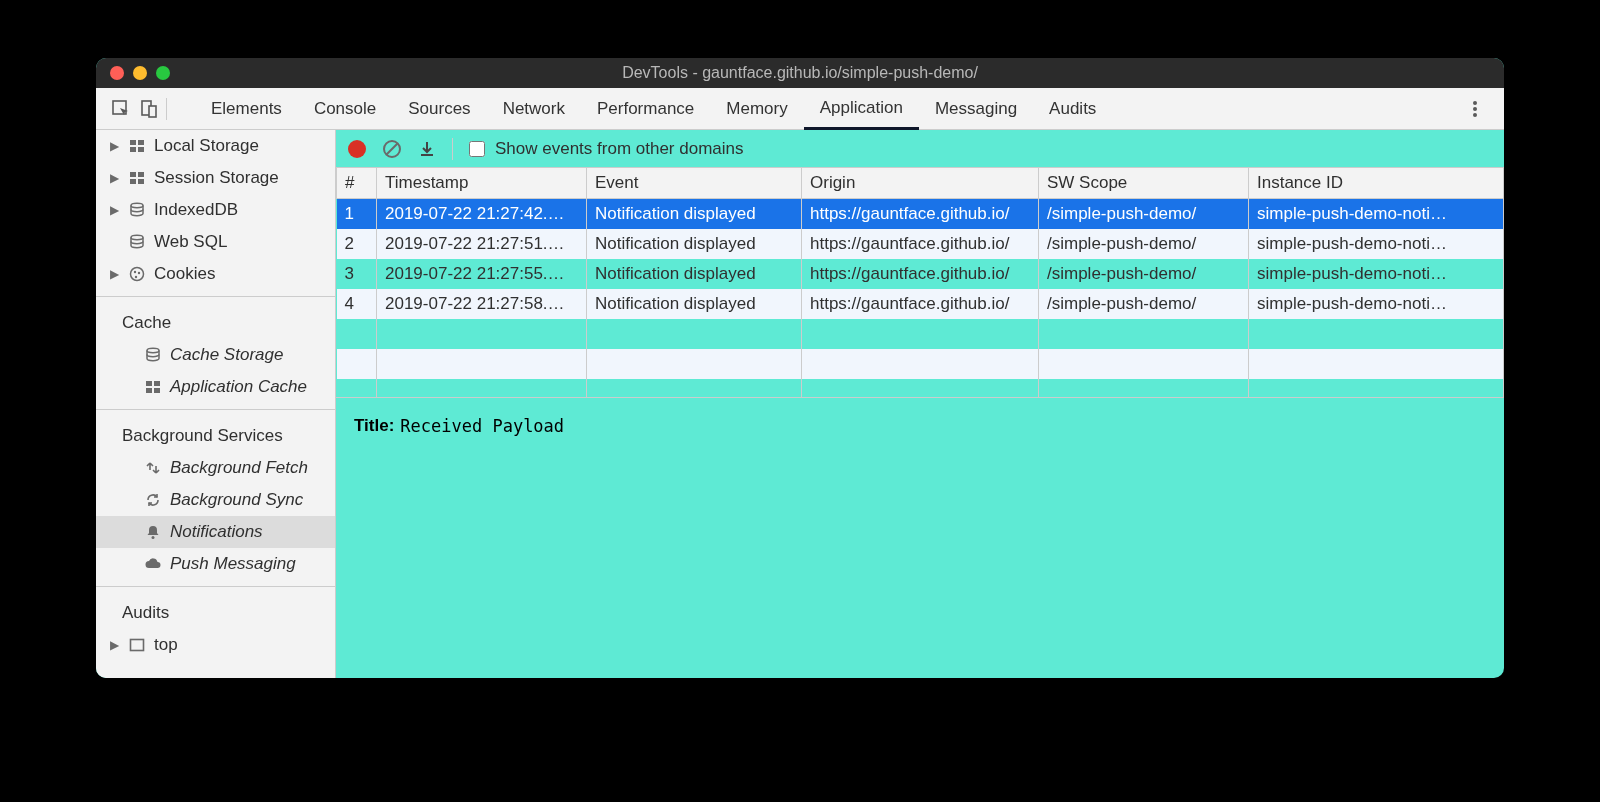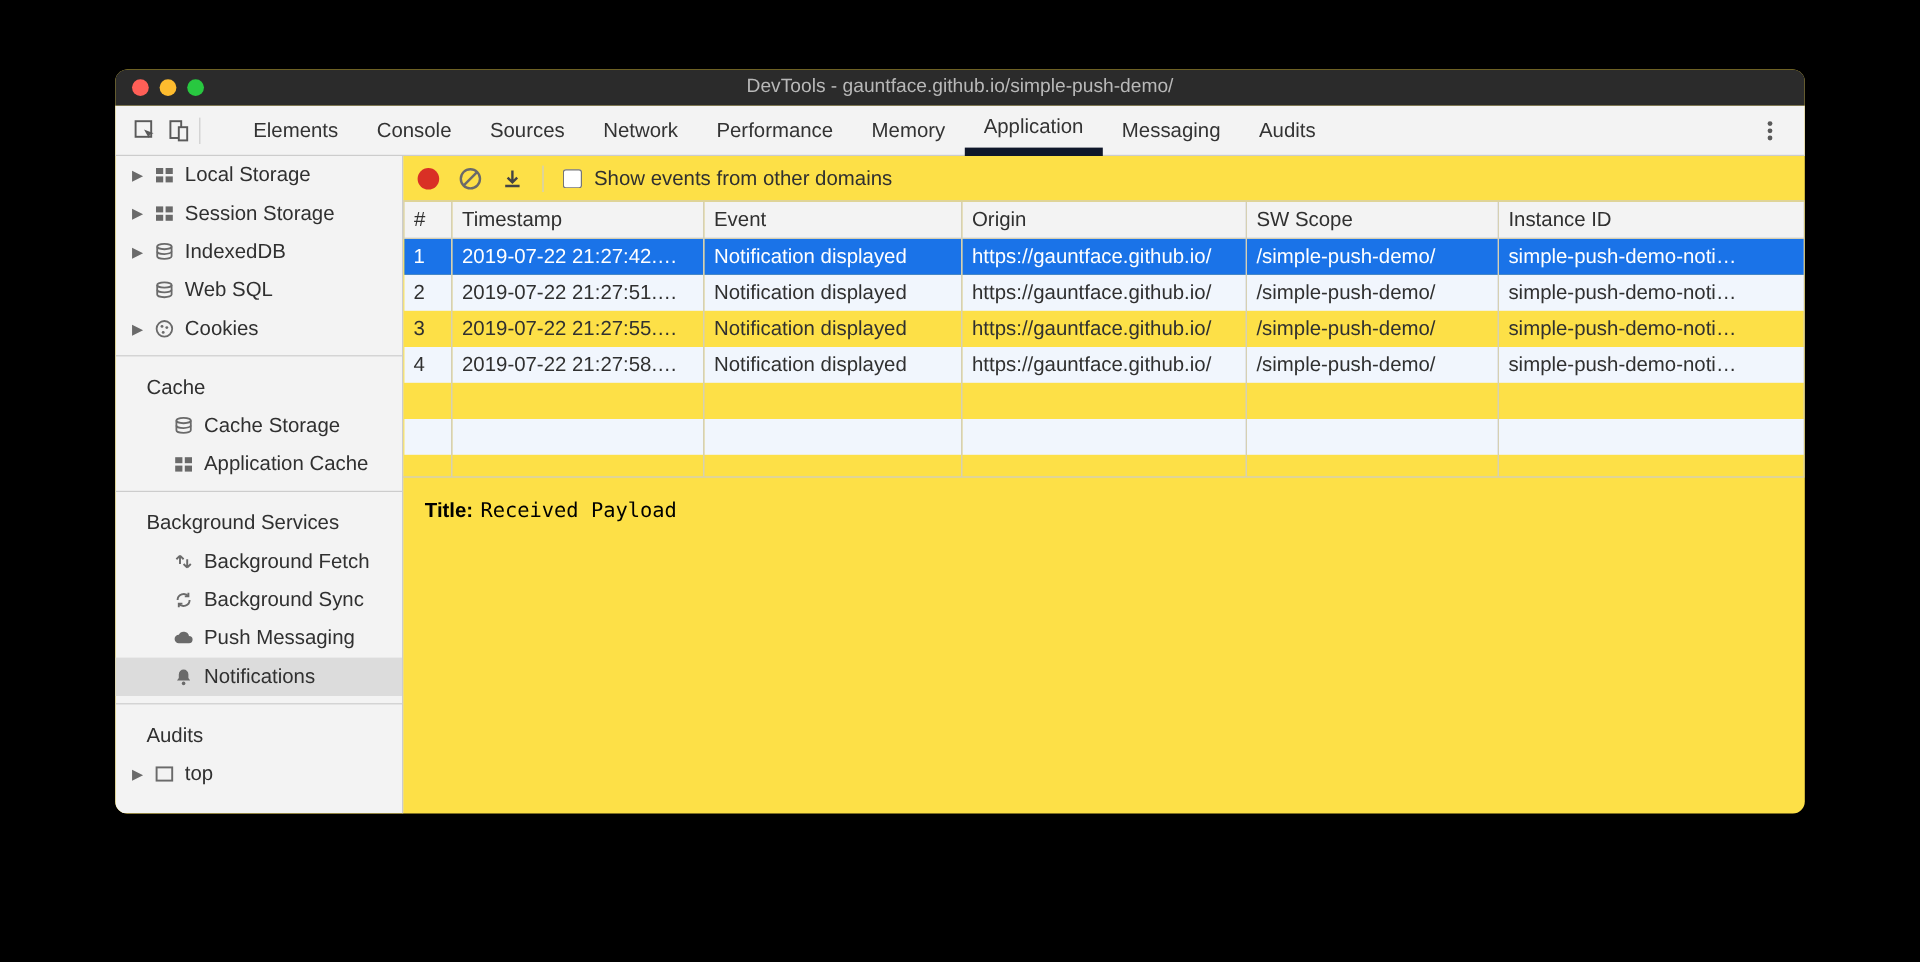--- a/index.html
+++ b/index.html
@@ -9,21 +9,21 @@
     height: 802px;
     font-family: -apple-system, "Helvetica Neue", Arial, sans-serif;
     display: flex;
     align-items: flex-start;
     justify-content: center;
     padding-top: 58px;
   }
   .window {
     width: 1408px;
     height: 620px;
-    background: #fde047;
+    background: #5eead4;
     border-radius: 10px;
     box-shadow: 0 20px 50px rgba(0,0,0,0.5);
     overflow: hidden;
     display: flex;
     flex-direction: column;
   }
   .titlebar {
     height: 30px;
     background: #2b2b2b;
     display: flex;
@@ -38,35 +38,35 @@
     color:#b8b8b8; font-size:16px; pointer-events:none;
   }
   .tabbar {
     height:42px; background:#f3f3f3; border-bottom:1px solid #ccc;
     display:flex; align-items:center; padding:0 6px;
   }
   .tabbar-icons{display:flex;align-items:center;gap:6px;margin-left:8px;margin-right:28px;}
   .ibtn{width:22px;height:22px;display:flex;align-items:center;justify-content:center;color:#5a5a5a;}
   .tabs{display:flex;align-items:center;gap:0;height:100%;}
   .tab{padding:16px 16px;height:100%;display:flex;align-items:center;color:#333;font-size:17px;cursor:default;}
-  .tab.active{color:#333;border-bottom:7px solid #0f172a;margin-bottom:-1px;}
+  .tab.active{color:#333;border-bottom:3px solid #0f172a;margin-bottom:-1px;}
   .spacer{flex:1;}
   .kebab{margin-right:12px;color:#5a5a5a;}
 
   .body{flex:1;display:flex;overflow:hidden;}
   .sidebar{
     width:240px;background:#f3f3f3;border-right:1px solid #ccc;
     overflow:auto;font-size:17px;color:#303030;
   }
   .sb-group-label{padding:10px 10px 6px 26px;color:#303030;}
   .sb-item{display:flex;align-items:center;gap:8px;padding:4px 8px 4px 14px;line-height:24px;}
   .sb-item .caret{width:10px;color:#6a6a6a;font-size:12px;}
   .sb-item .icon{width:18px;height:18px;display:flex;align-items:center;justify-content:center;color:#6a6a6a;}
   .sb-item.selected{background:#dcdcdc;}
-  .sb-item.indent{padding-left:30px;}
+  .sb-item.indent{padding-left:30px;font-style:italic;}
   .sb-sep{height:1px;background:#ccc;margin:6px 0;}
 
   .main{flex:1;display:flex;flex-direction:column;}
   .toolbar{height:38px;border-bottom:1px solid #ccc;display:flex;align-items:center;gap:16px;padding:0 12px;}
   .record-dot{width:18px;height:18px;border-radius:50%;background:#d93025;}
   .tool-icon{color:#6a6a6a;}
   .vsep{width:1px;height:22px;background:#ccc;}
   .chk{display:flex;align-items:center;gap:10px;font-size:17px;color:#303030;}
   .chk input{width:16px;height:16px;}
 
@@ -238,38 +238,38 @@
           <div class="sb-item indent">
             <span class="caret"></span>
             <span class="icon">
               <svg width="16" height="16" viewBox="0 0 16 16">
                 <path d="M3 8 a5 5 0 0 1 9 -3 M13 8 a5 5 0 0 1 -9 3" fill="none" stroke="#6a6a6a" stroke-width="1.6"></path>
                 <path d="M12 2 v3 h-3 M4 14 v-3 h3" fill="none" stroke="#6a6a6a" stroke-width="1.6"></path>
               </svg>
             </span>
             <span>Background Sync</span>
           </div>
+          <div class="sb-item indent selected">
+            <span class="caret"></span>
+            <span class="icon">
+              <svg width="16" height="16" viewBox="0 0 16 16">
+                <path d="M8 2 a4 4 0 0 1 4 4 v3 l1.5 2 h-11 l1.5 -2 v-3 a4 4 0 0 1 4 -4 z" fill="#6a6a6a"></path>
+                <circle cx="8" cy="13.5" r="1.5" fill="#6a6a6a"></circle>
+              </svg>
+            </span>
+            <span>Notifications</span>
+          </div>
           <div class="sb-item indent">
             <span class="caret"></span>
             <span class="icon">
               <svg width="18" height="14" viewBox="0 0 18 14">
                 <path d="M5 11 a3.5 3.5 0 0 1 0-7 a4.5 4.5 0 0 1 8.5 1 a3 3 0 0 1 0 6 z" fill="#6a6a6a"></path>
               </svg>
             </span>
             <span>Push Messaging</span>
-          </div>
-          <div class="sb-item indent selected">
-            <span class="caret"></span>
-            <span class="icon">
-              <svg width="16" height="16" viewBox="0 0 16 16">
-                <path d="M8 2 a4 4 0 0 1 4 4 v3 l1.5 2 h-11 l1.5 -2 v-3 a4 4 0 0 1 4 -4 z" fill="#6a6a6a"></path>
-                <circle cx="8" cy="13.5" r="1.5" fill="#6a6a6a"></circle>
-              </svg>
-            </span>
-            <span>Notifications</span>
           </div>
         </div>
       <div class="sb-sep"></div>
       <div class="sb-group-label">Audits</div>
       <div id="sb-frames">
           <div class="sb-item">
             <span class="caret">▶</span>
             <span class="icon">
               <svg width="16" height="14" viewBox="0 0 16 14">
                 <rect x="1.5" y="1.5" width="13" height="11" fill="none" stroke="#6a6a6a" stroke-width="1.6"></rect>

